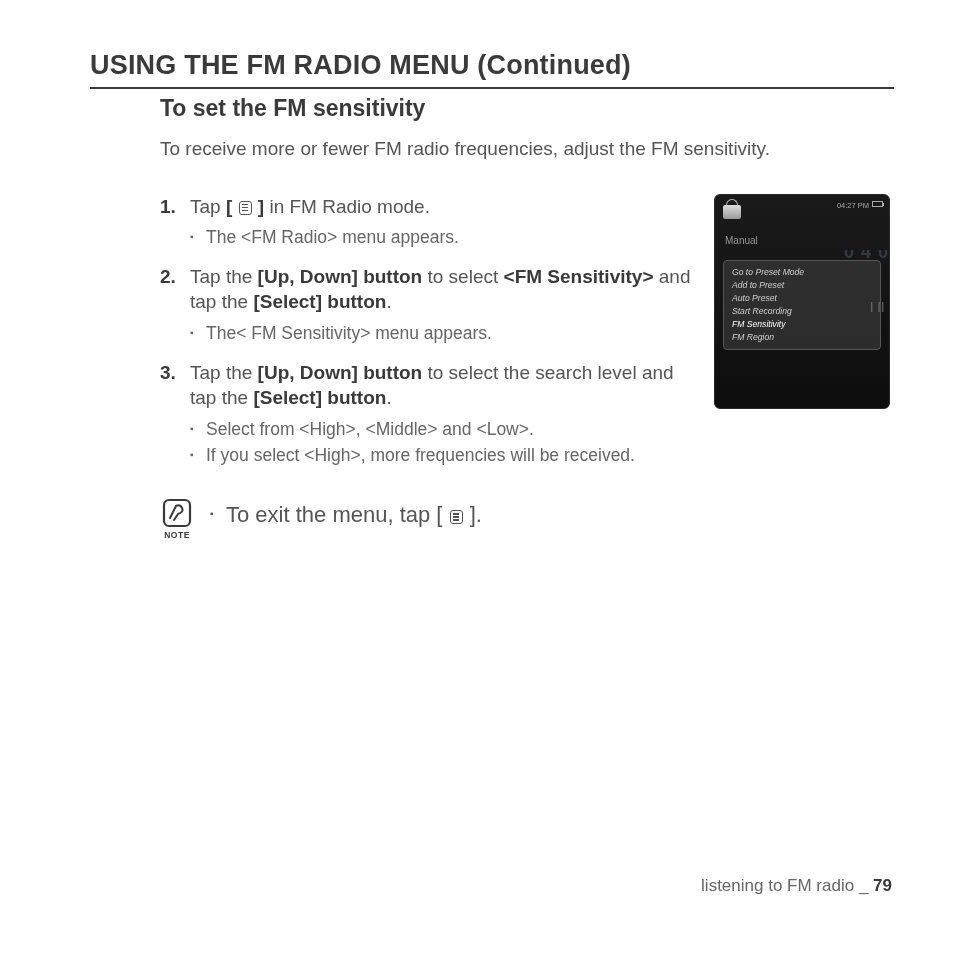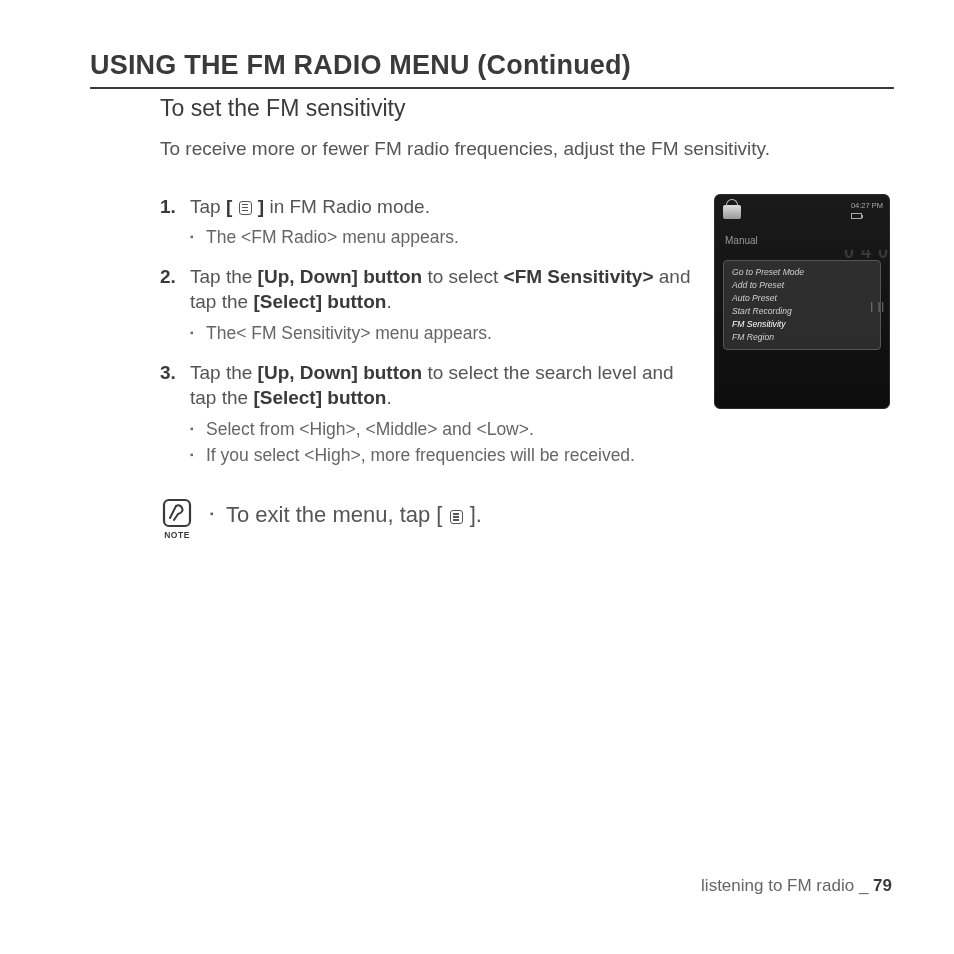--- a/index.html
+++ b/index.html
@@ -19,21 +19,21 @@
     border-bottom: 2px solid #3a3a3a;
     padding-bottom: 6px;
     margin-bottom: 6px;
     letter-spacing: 0.2px;
   }
   .content {
     padding-left: 70px;
   }
   .subtitle {
     font-size: 23px;
-    font-weight: normal;
+    font-weight: bold;
     color: #3a3a3a;
     margin-bottom: 14px;
   }
   .intro {
     font-size: 19px;
     color: #555;
     margin-bottom: 32px;
     line-height: 1.35;
   }
   .columns {
@@ -206,21 +206,21 @@
     position: absolute;
     right: 4px;
     top: 50%;
     color: #888;
     font-size: 10px;
     letter-spacing: 1px;
   }
   .dev-right {
     position: absolute;
     right: 6px; top: 6px;
-    display: flex; gap: 3px;  flex-direction: column;
+    display: flex; gap: 3px; 
   }
   .dev-batt {
     width: 11px; height: 6px; border: 0.8px solid #aaa; position: relative;
   }
   .dev-batt::after{content:"";position:absolute;right:-2px;top:1px;width:1.5px;height:3px;background:#aaa;}
   .footer {
     position: absolute;
     bottom: 58px;
     right: 62px;
     font-size: 17px;

